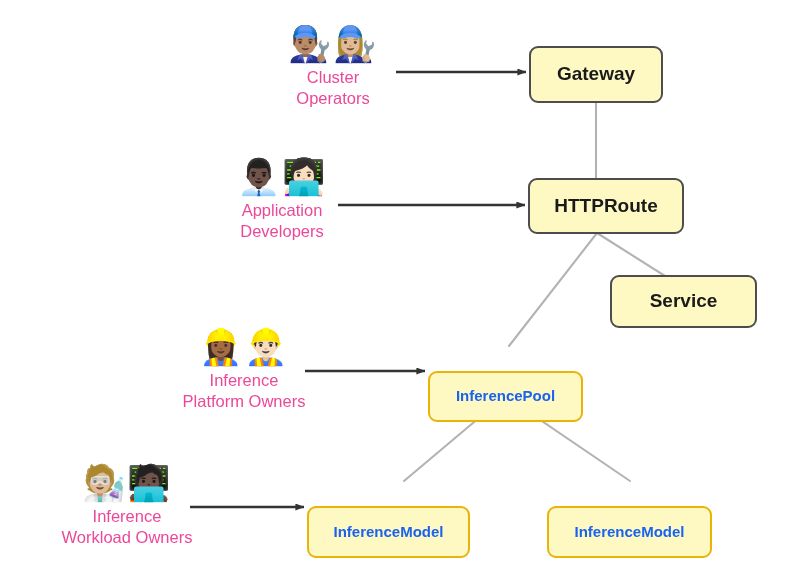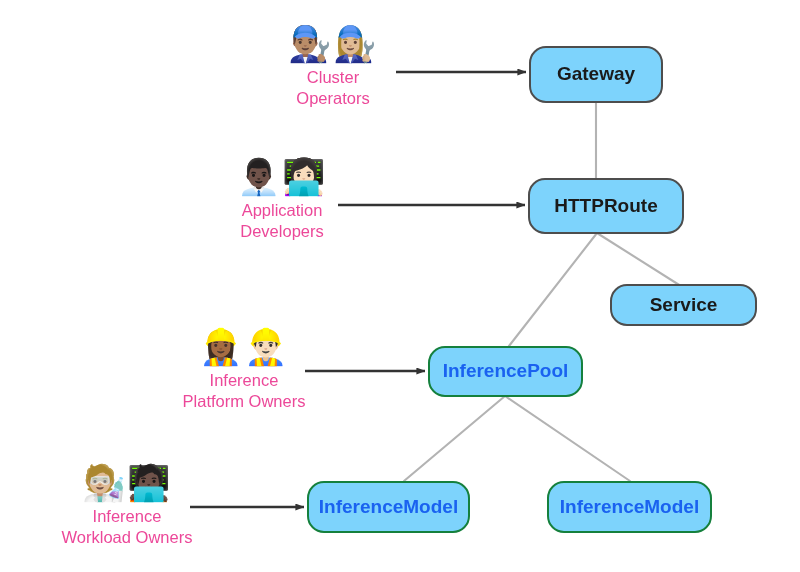--- a/index.html
+++ b/index.html
@@ -27,36 +27,37 @@
     pointer-events: none;
   }
 
   
   .node {
     position: absolute;
     box-sizing: border-box;
     display: flex;
     align-items: center;
     justify-content: center;
-    border-radius: 17px;
-    background: #7dd3fc;
+    border-radius: 9px;
+    background: #fef9c3;
     font-weight: bold;
     text-align: center;
     line-height: 1.1;
     z-index: 3;
   }
   .node.core {
     border: 2px solid #4d4d4d;
     color: #1a1a1a;
     font-size: 19px;
   }
   .node.inference {
-    border: 2px solid #15803d;
+    border: 2px solid #eab308;
     color: #1a62f0;
-    font-size: 19px;
+    font-size: 15px;
+    margin-top: 25px;
   }
 
   
   .persona {
     position: absolute;
     display: flex;
     flex-direction: column;
     align-items: center;
     z-index: 3;
   }
@@ -105,21 +106,21 @@
   </svg>
 
   <div class="node core" style="left:529px; top:46px; width:134px; height:57px;">
     <span>Gateway</span>
   </div>
 
   <div class="node core" style="left:528px; top:178px; width:156px; height:56px;">
     <span>HTTPRoute</span>
   </div>
 
-  <div class="node core" style="left:610px; top:284px; width:147px; height:42px;">
+  <div class="node core" style="left:610px; top:275px; width:147px; height:53px;">
     <span>Service</span>
   </div>
 
   <div class="node inference" style="left:428px; top:346px; width:155px; height:51px;">
     <span>InferencePool</span>
   </div>
 
   <div class="node inference" style="left:307px; top:481px; width:163px; height:52px;">
     <span>InferenceModel</span>
   </div>

